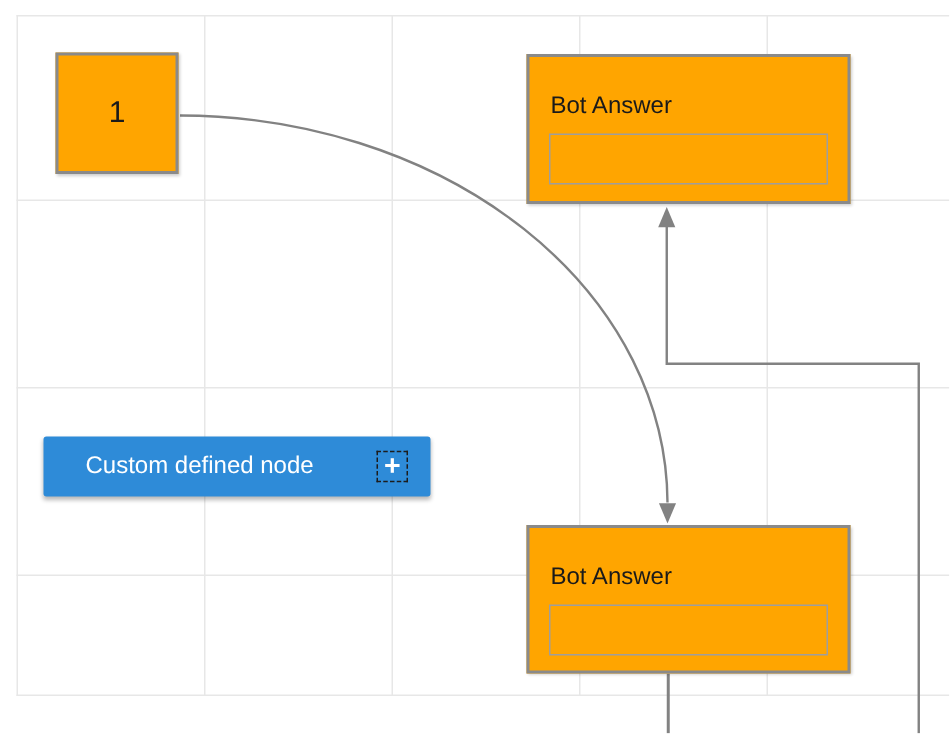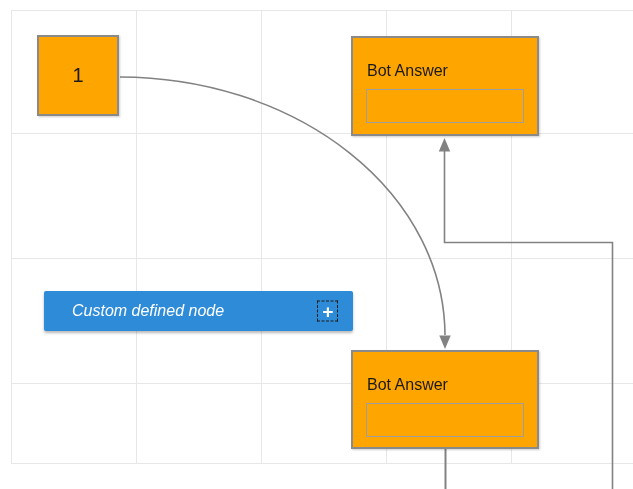--- a/index.html
+++ b/index.html
@@ -15,46 +15,45 @@
 
   .start-node{
     left:37px;top:35px;width:82px;height:81px;
     background:var(--node-orange,#FFA500);
     border:2px solid var(--node-border,#8A8A8A);
     display:flex;align-items:center;justify-content:center;
     font-size:20px;color:var(--text-dark,#1A1A1A);
     box-shadow:1px 1px 2px rgba(0,0,0,.2);
   }
   .bot-node{
-    width:188px;height:100px;
+    width:216px;height:100px;
     background:var(--node-orange,#FFA500);
     border:2px solid var(--node-border,#8A8A8A);
     box-shadow:1px 1px 2px rgba(0,0,0,.2);
   }
   .bot-node.top{left:351px;top:36px;}
   .bot-node.bottom{left:351px;top:350px;height:99px;}
   .bot-title{
     position:absolute;left:14px;top:24px;
     font-size:16px;color:var(--text-dark,#1A1A1A);
     white-space:nowrap;
   }
   .bot-input{
     position:absolute;left:13px;right:13px;top:51px;height:34px;
     box-sizing:border-box;
     background:transparent;
     border:1px solid var(--input-border,#9E9E9E);
     outline:none;padding:0 4px;
     font-family:"Liberation Sans", sans-serif;font-size:14px;
   }
   .custom-node{
-    left:44px;top:291px;width:309px;height:40px;
+    left:29px;top:291px;width:258px;height:40px;
     background:var(--custom-blue,#2E8BD8);
     border-radius:2px;
     box-shadow:0 2px 3px rgba(0,0,0,.28);
-    font-style:italic;
   }
   .custom-label{
     position:absolute;left:28px;top:0;line-height:40px;
     color:var(--text-light,#FFFFFF);font-size:16px;white-space:nowrap;
   }
   .plus-box{
     position:absolute;right:15px;top:50%;transform:translateY(-50%);
     width:21px;height:21px;box-sizing:border-box;
     border:1px dashed #1C1C1C;
     display:flex;align-items:center;justify-content:center;

